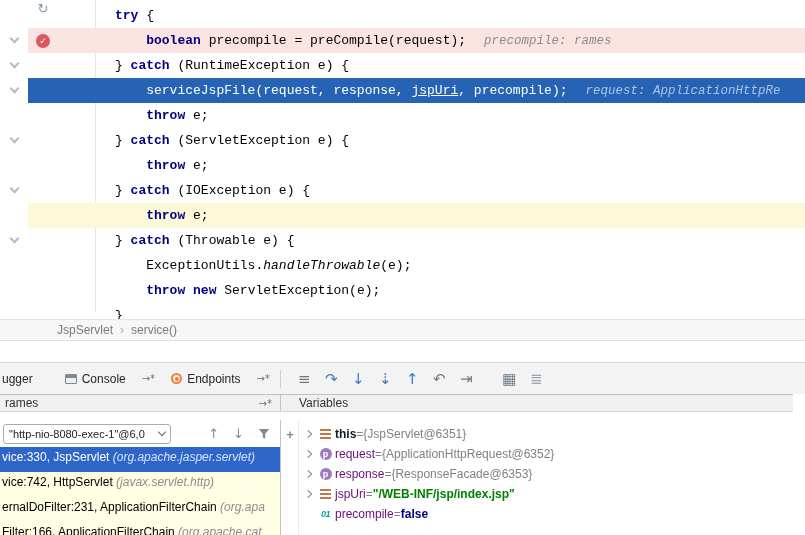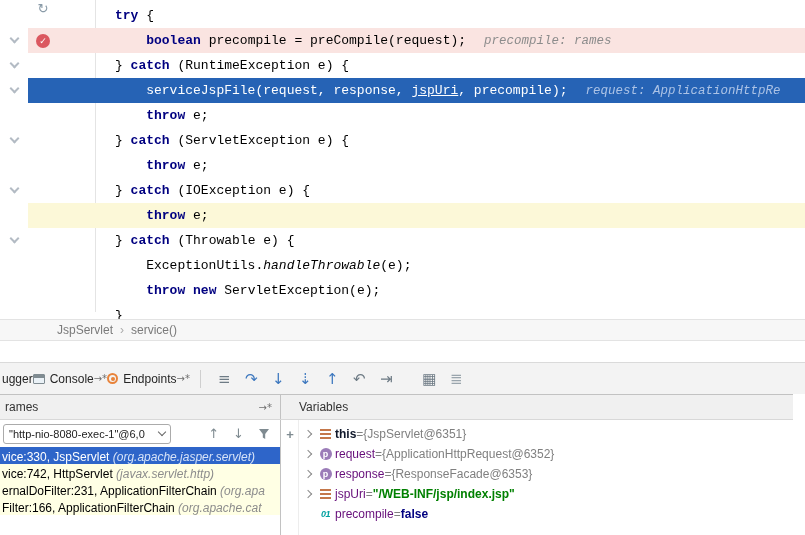--- a/index.html
+++ b/index.html
@@ -28,49 +28,49 @@
   .bg-exec .seg-kw,.bg-exec .seg-pl,.bg-exec .seg-u,.bg-exec .seg-it{color:#fff;}
   .hint{font-style:italic;color:#8C8C8C;font-size:12.5px;padding-left:18px;font-family:"Liberation Mono",monospace;}
   .bg-exec .hint{color:#ACC3E6;}
 
   
   .breadcrumb{position:absolute;top:319px;left:0;right:0;height:22px;background:#F7F7F7;border-top:1px solid #E3E3E3;border-bottom:1px solid #E3E3E3;display:flex;align-items:center;padding-left:57px;font-size:12px;color:#7A7A7A;gap:7px;}
   .crumb-sep{color:#ABABAB;}
 
   
   .debug-toolbar{position:absolute;top:362px;left:0;right:0;height:32px;background:#F3F3F3;border-top:1px solid #DADADA;display:flex;align-items:center;font-size:12px;color:#262626;}
-  .tab{display:flex;align-items:center;gap:5px;padding:0 0;height:100%;}
+  .tab{display:flex;align-items:center;gap:5px;padding:0 16px;height:100%;}
   .tab:first-child{padding-left:2px;}
   .pin{color:#6E6E6E;font-size:10px;font-family:"DejaVu Sans",sans-serif;}
   .toolbar-sep{width:1px;height:18px;background:#CFCFCF;margin:0 10px;flex:none;}
   .action{width:27px;text-align:center;font-size:15px;font-family:"DejaVu Sans",sans-serif;line-height:30px;}
   .action.blue{color:#3C77BE;}
   .action.gray{color:#6E7B85;}
   .action.muted{color:#9AA5AD;}
   .action.gap{margin-left:16px;}
   .console-icon{width:12px;height:10px;border:1px solid #7F8B91;background:linear-gradient(#7F8B91 0 3px,#EAF1F6 3px);border-radius:1px;flex:none;}
   .endpoints-icon{width:11px;height:11px;border:2px solid #E8833A;border-radius:50%;position:relative;flex:none;}
   .endpoints-icon::after{content:'';position:absolute;left:1.5px;top:1.5px;width:4px;height:4px;background:#E8833A;border-radius:50%;}
 
   
-  .panel-headers{position:absolute;top:394px;left:0;right:12px;height:26px;display:flex;background:#F0F0F0;border-top:1px solid #C2C2C2;border-bottom:1px solid #D8D8D8;font-size:12px;color:#333;}
+  .panel-headers{position:absolute;top:394px;left:0;right:12px;height:18px;display:flex;background:#F0F0F0;border-top:1px solid #C2C2C2;border-bottom:1px solid #D8D8D8;font-size:12px;color:#333;}
   .frames-header{width:281px;flex:none;display:flex;align-items:center;padding:0 8px 0 5px;border-right:1px solid #C2C2C2;}
   .frames-header .pin{margin-left:auto;}
   .vars-header{flex:1;display:flex;align-items:center;padding-left:18px;text-align:center;}
 
   
   .frames-panel{position:absolute;top:420px;left:0;width:281px;bottom:0;background:#fff;border-right:1px solid #C2C2C2;overflow:hidden;}
   .frames-toolbar{height:27px;display:flex;align-items:center;padding:0 10px 0 3px;}
   .thread-dropdown{width:168px;height:20px;border:1px solid #ABABAB;border-radius:3px;background:#fff;display:flex;align-items:center;font-size:11px;color:#222;padding:0 5px;gap:4px;}
   .dd-text{flex:1;overflow:hidden;white-space:nowrap;}
   .dd-caret{width:6px;height:6px;border-right:1.5px solid #666;border-bottom:1.5px solid #666;transform:rotate(45deg);margin-top:-3px;flex:none;}
   .frame-nav{color:#7F8B91;font-size:13px;font-family:"DejaVu Sans",sans-serif;margin-left:auto;}
   .frame-nav ~ .frame-nav{margin-left:14px;}
   .funnel{display:flex;align-items:center;margin-left:14px;}
-  .frame-row{height:17px;line-height:21px;font-size:12px;white-space:nowrap;overflow:hidden;padding-left:2px;background:#FFFFE4;color:#000;}
+  .frame-row{height:25px;line-height:21px;font-size:12px;white-space:nowrap;overflow:hidden;padding-left:2px;background:#FFFFE4;color:#000;}
   .frame-row.selected{background:#2E65C9;color:#fff;}
   .frame-pkg{font-style:italic;color:#8C8C8C;}
   .frame-row.selected .frame-pkg{color:#D6E3F8;}
 
   
   .variables-panel{position:absolute;top:420px;left:282px;right:0;bottom:0;background:#fff;display:flex;}
   .vars-toolbar{width:17px;flex:none;border-right:1px solid #EDEDED;display:flex;justify-content:center;padding-top:7px;color:#7F8B91;font-size:13px;font-weight:bold;}
   .vars-tree{flex:1;padding-top:4px;overflow:hidden;}
   .var-row{height:20px;display:flex;align-items:center;font-size:12px;white-space:nowrap;}
   .tree-chevron{width:17px;flex:none;display:flex;justify-content:center;}

